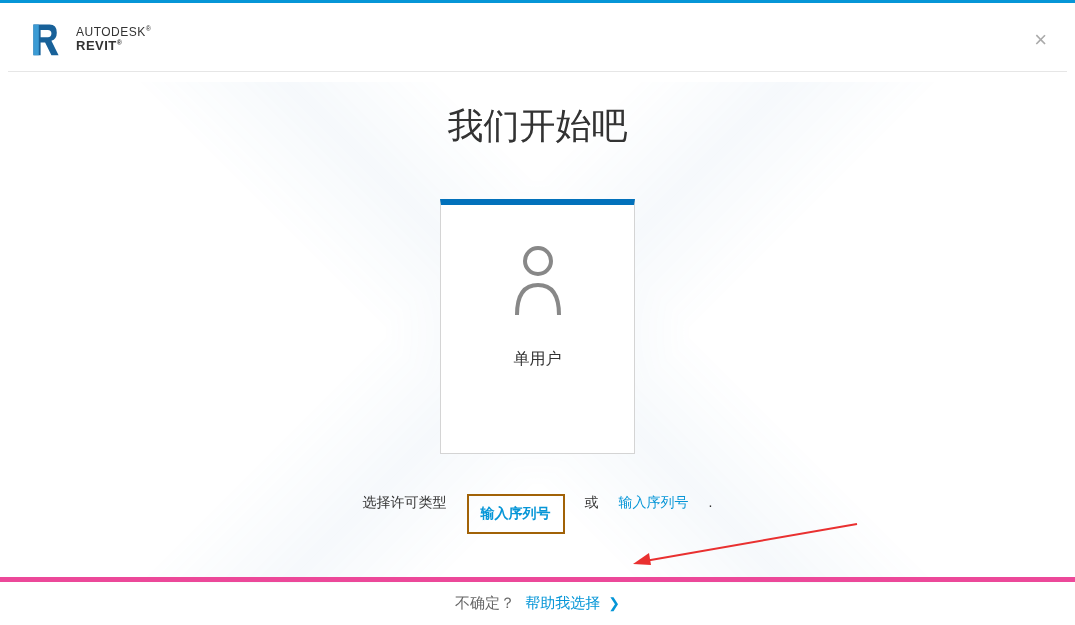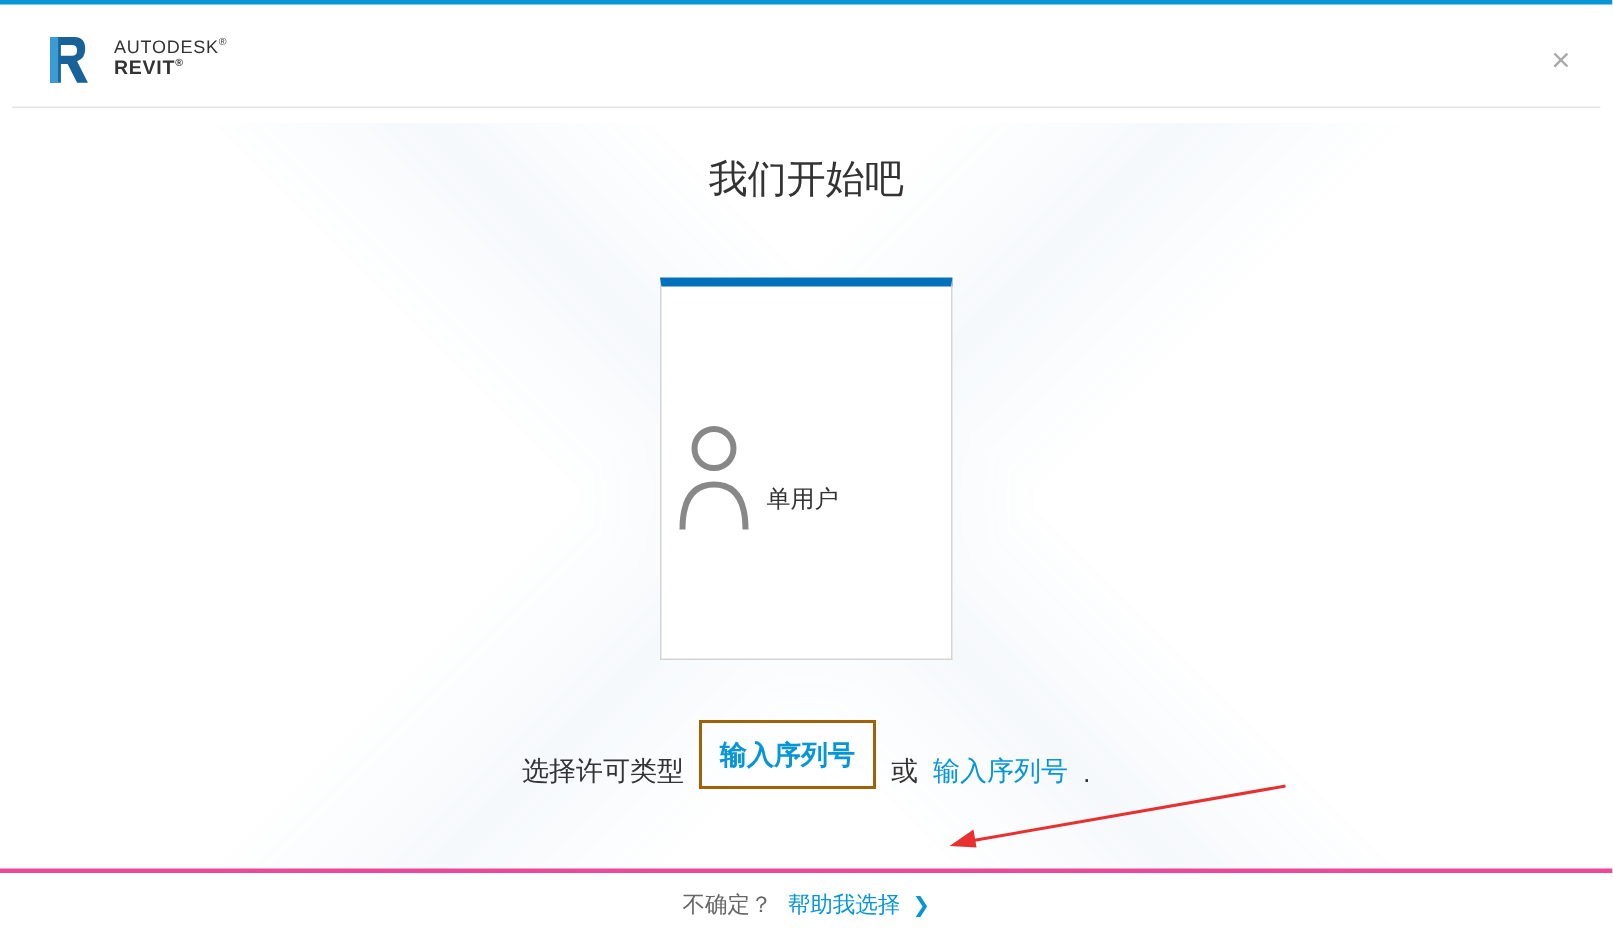--- a/index.html
+++ b/index.html
@@ -71,62 +71,62 @@
     .divider {
       border-top: 1px solid #e6e6e6;
       margin: 0 8px;
     }
     .main {
       padding-top: 30px;
       text-align: center;
       position: relative;
     }
     .title {
-      font-size: 26px;
+      font-size: 36px;
       color: #333;
       font-weight: normal;
       margin-bottom: 48px;
     }
     .cards {
       display: flex;
       justify-content: center;
       gap: 30px;
     }
     .card {
       width: 195px;
       height: 255px;
       border: 1px solid #d4d4d4;
       border-top: 6px solid #0271bb;
       background: #fff;
       cursor: pointer;
       display: flex;
-      flex-direction: row;
+      flex-direction: column;
       align-items: center;
       padding-top: 36px;
     }
     .card-icon {
       width: 70px;
       height: 80px;
       margin-bottom: 28px;
       display: flex;
       align-items: center;
       justify-content: center;
     }
     .card-label {
       font-size: 16px;
       color: #333;
     }
     .license-row {
       margin-top: 40px;
-      font-size: 18px;
+      font-size: 14px;
       color: #333;
       display: flex;
       justify-content: center;
-      align-items: flex-end;
-      gap: 10px;
+      align-items: flex-start;
+      gap: 20px;
     }
     .link {
       color: #0696d7;
       cursor: pointer;
     }
     .serial-box {
       border: 2px solid #a16207;
       padding: 9px 12px;
       display: inline-block;
       font-weight: bold;
@@ -135,21 +135,21 @@
       position: absolute;
       left: 627px;
       top: 447px;
       pointer-events: none;
     }
     .footer {
       position: absolute;
       bottom: 0;
       left: 0;
       right: 0;
-      border-top: 3px solid #ec4899;
+      border-top: 5px solid #ec4899;
       padding: 12px 0;
       text-align: center;
       font-size: 15px;
       color: #666;
     }
     .footer .link {
       margin-left: 6px;
     }
     .chevron {
       color: #0696d7;

